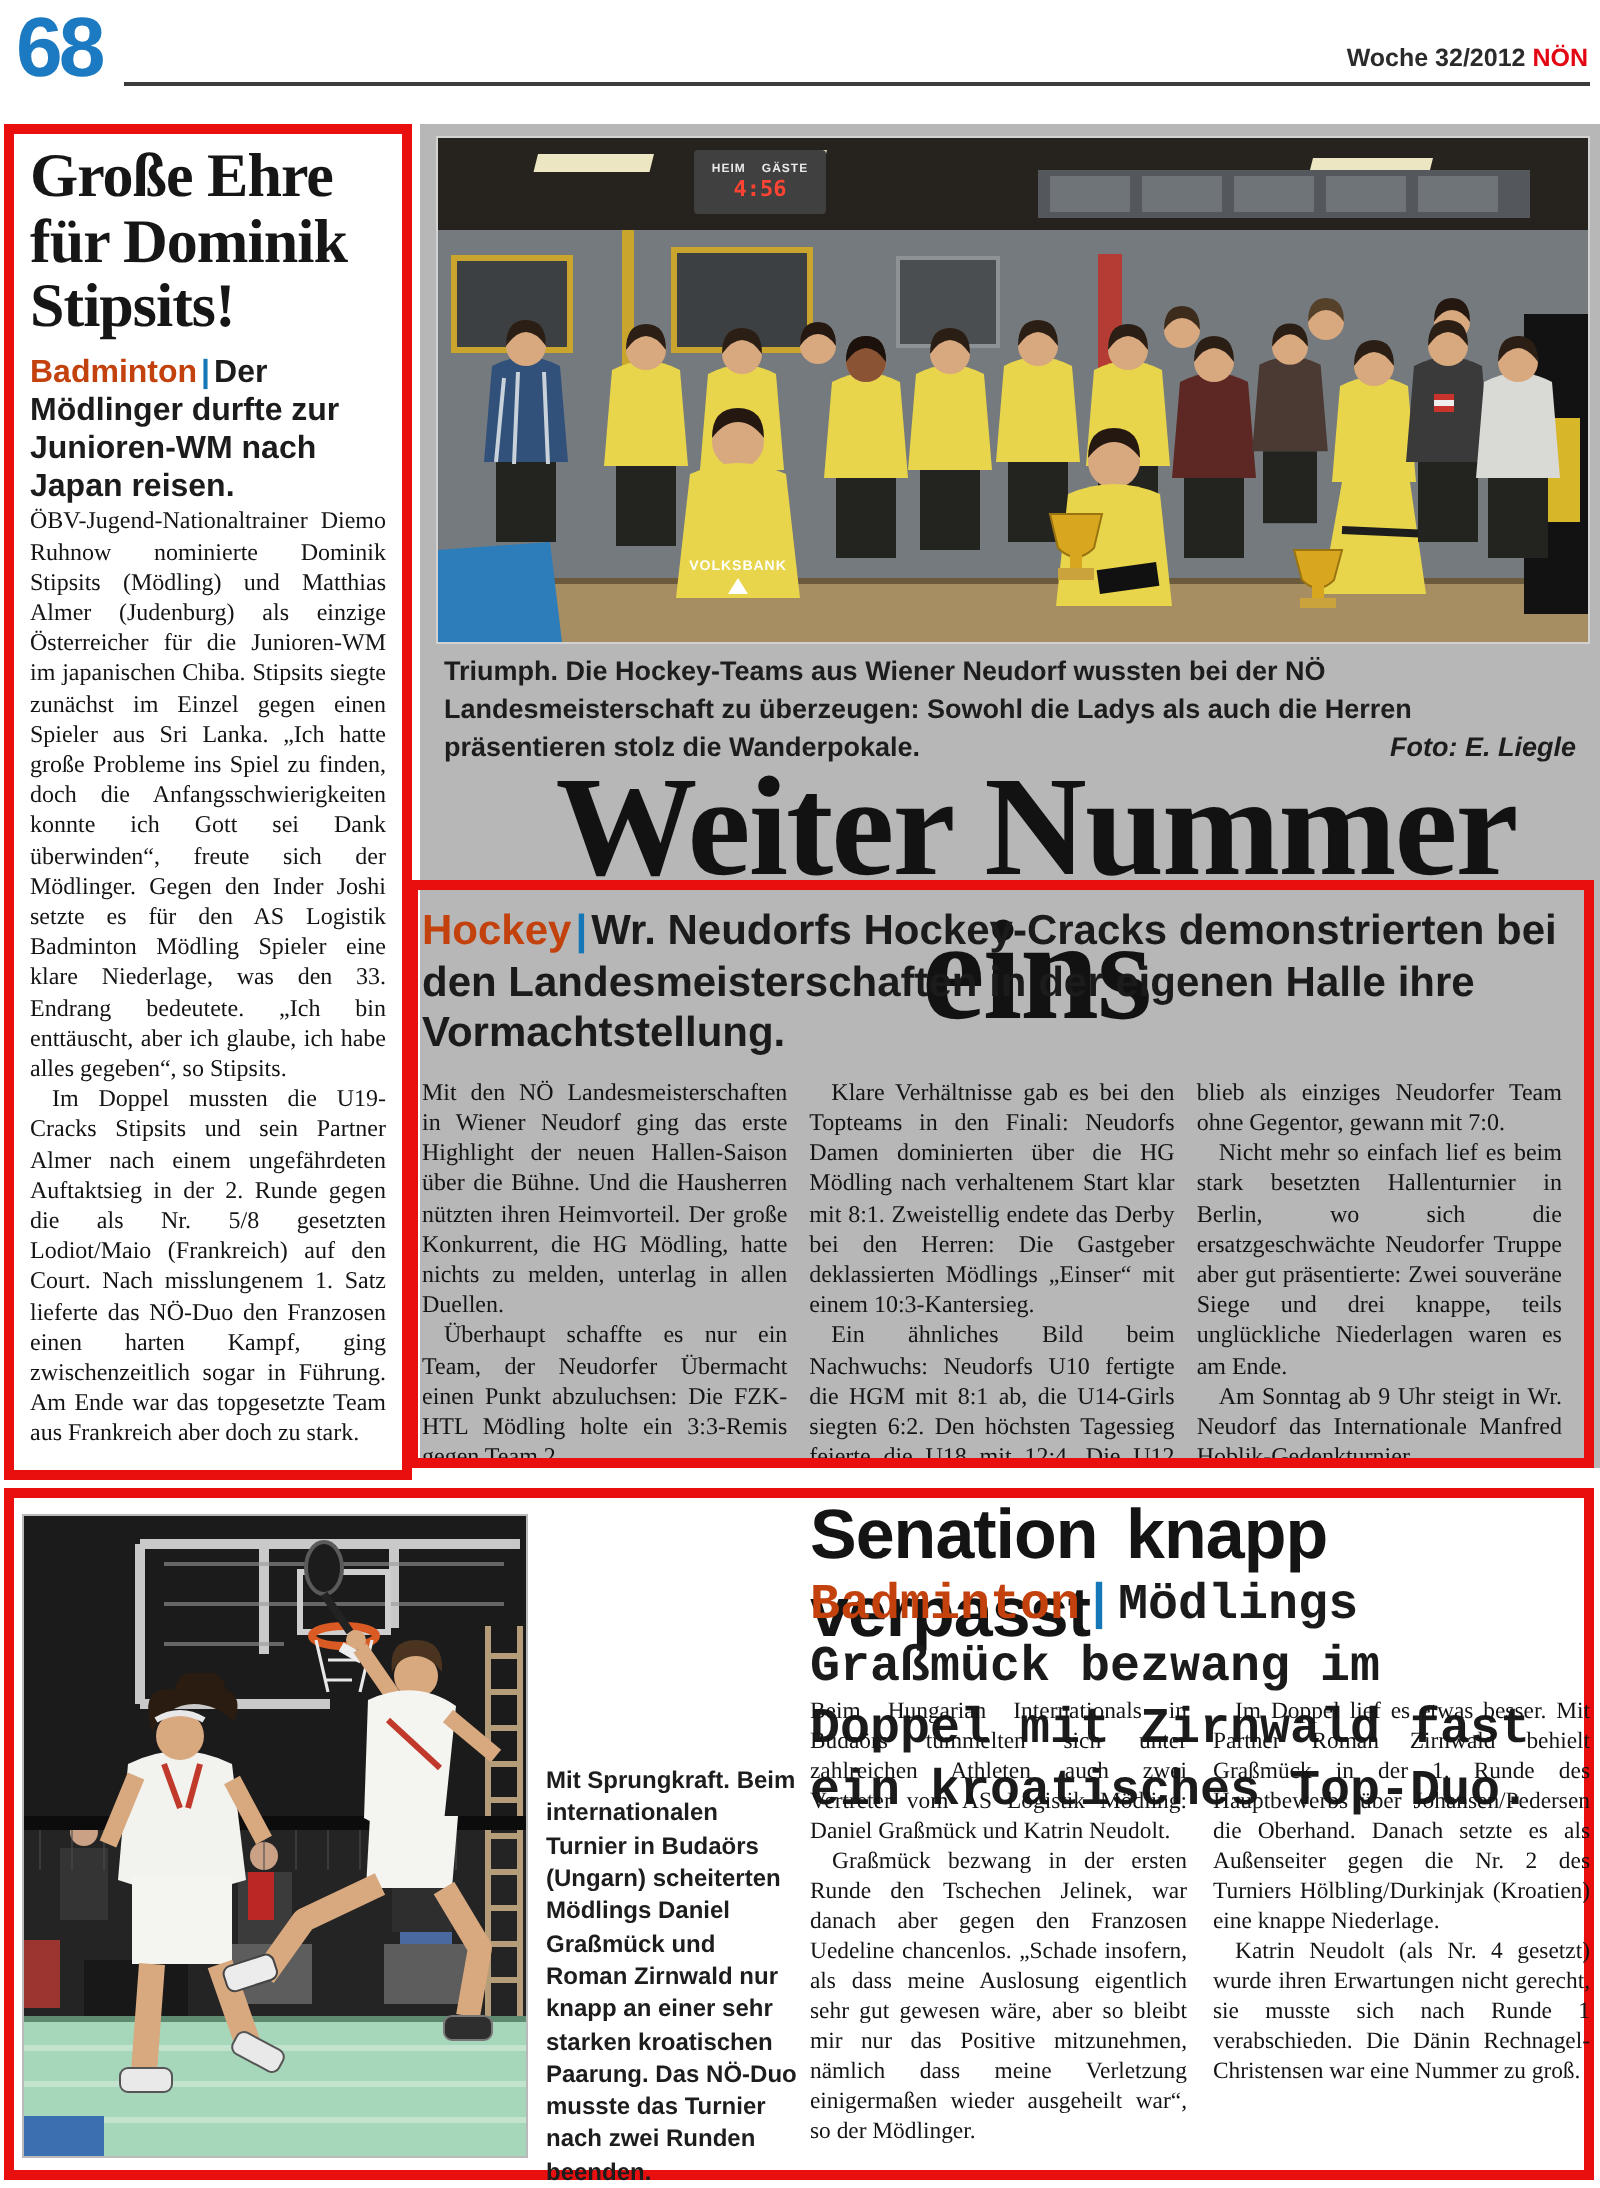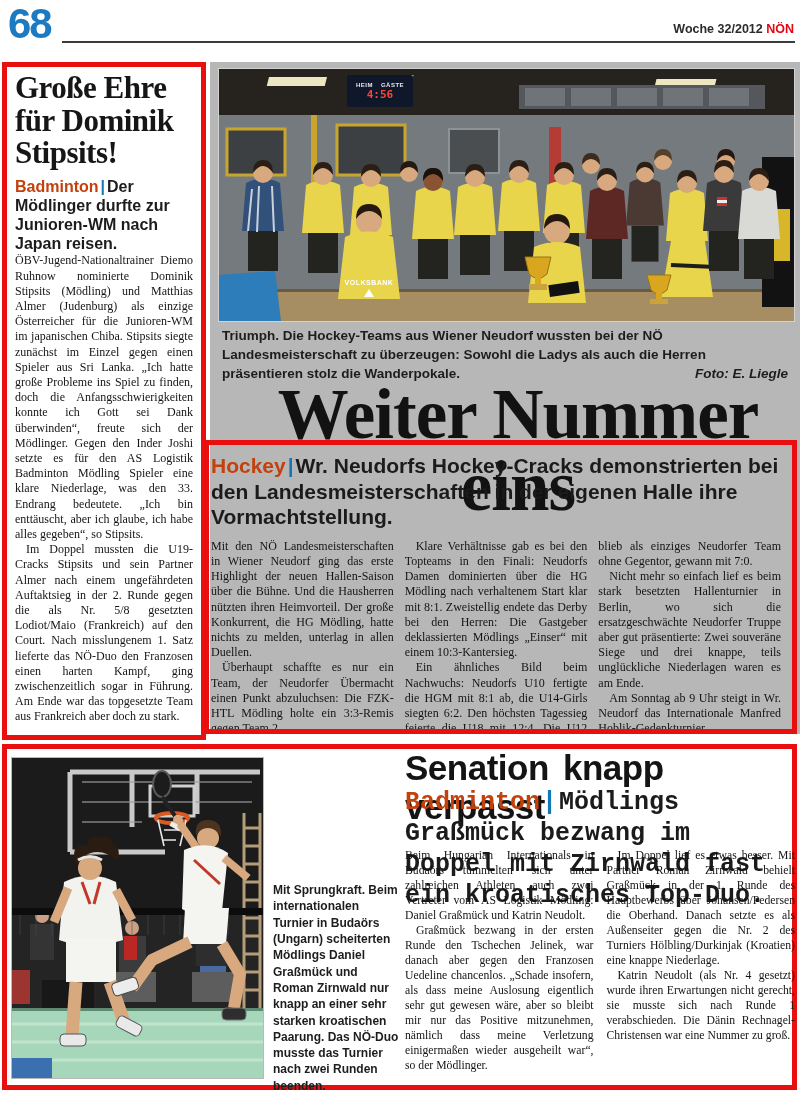--- a/index.html
+++ b/index.html
@@ -34,21 +34,21 @@
   .photo-credit{position:absolute;right:0;bottom:0;font-style:italic;font-weight:bold;font-size:13.5px;}
   .hockey-headline{position:absolute;left:6px;top:304px;width:580px;font-family:"Liberation Serif",serif;
         font-size:71px;line-height:1.02;font-weight:bold;color:#121212;letter-spacing:-1px;margin:12px;text-align:center;}
 
   .hockey-box{left:204px;top:440px;width:593px;height:294px;background:transparent;}
   .hockey-box-inner{position:absolute;inset:0;padding:8px 11px 4px 2px;overflow:hidden;}
   .hockey-lead{font-size:21px;font-weight:bold;line-height:1.22;color:#1b1b1b;}
   .hockey-cols{margin-top:9px;column-count:3;column-gap:11px;height:216px;overflow:hidden;}
 
   
-  .scoreboard{position:absolute;left:128px;top:6px;width:66px;height:32px;background:#0f172a;border-radius:2px;
+  .scoreboard{position:absolute;left:128px;top:6px;width:66px;height:32px;background:#404040;border-radius:2px;
               display:flex;flex-direction:column;align-items:center;justify-content:center;gap:1px;}
   .sb-labels{display:flex;gap:8px;font-size:6px;letter-spacing:0.5px;color:#e9e9e9;font-weight:bold;}
   .sb-time{font-family:"DejaVu Sans Mono",monospace;font-size:11px;font-weight:bold;color:#ff4433;line-height:1;}
 
   
   .bottom-box{left:2px;top:744px;width:795px;height:346px;background:#fff;}
   .bad-photo{position:absolute;left:4px;top:8px;width:253px;height:322px;border:1px solid #b9b9b9;box-sizing:border-box;overflow:hidden;background:#222;}
   .bad-caption{position:absolute;left:266px;top:133px;width:126px;font-size:12px;font-weight:bold;line-height:1.36;color:#1d1d1d;}
   .bad-title{position:absolute;left:398px;top:0px;width:390px;font-family:Liberation Sans, sans-serif;
         font-size:35px;font-weight:bold;color:#141414;letter-spacing:-0.5px;word-spacing:5px;margin:0;line-height:1.1;}

